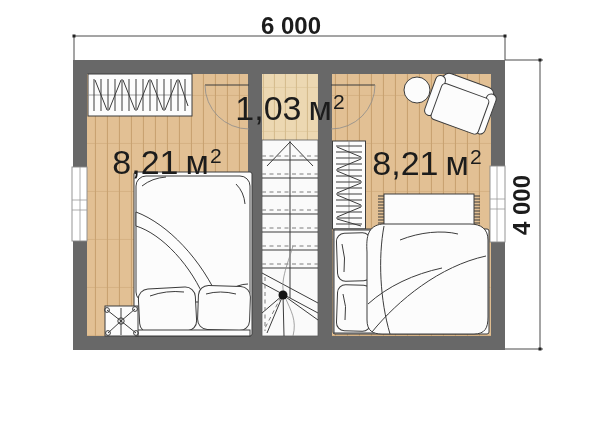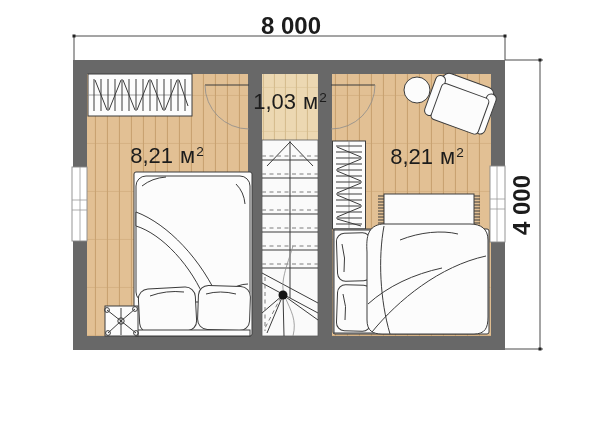--- a/index.html
+++ b/index.html
@@ -23,21 +23,21 @@
   .dim{fill:none;stroke:var(--dim,#4a4a4a);stroke-width:1;}
   .dimdot{fill:#222;}
   .win{fill:#ffffff;stroke:#8a8a8a;stroke-width:.9;}
   .winln{fill:none;stroke:#9a9a9a;stroke-width:.8;}
 
   
   .dim-label{position:absolute;width:200px;text-align:center;font-weight:bold;
     font-size:24px;color:var(--text,#111);}
   .dim-top-label{left:191px;top:12px;}
   .dim-right-label{left:422px;top:191px;transform:rotate(-90deg);}
-  .area-label{position:absolute;width:120px;text-align:center;font-size:22px;
+  .area-label{position:absolute;width:120px;text-align:center;font-size:34px;
     color:var(--text,#1c1c1c);}
   .area-label .unit{margin-left:7px;}
   .area-label sup{font-size:0.62em;vertical-align:baseline;position:relative;top:-0.5em;margin-left:1px;}
   .lbl-left{left:107px;top:143px;}
   .lbl-hall{left:230px;top:89px;}
   .lbl-right{left:367px;top:144px;}
 </style>
 </head>
 <body>
 
@@ -181,21 +181,21 @@
       <g>
         <path class="furn" d="M382,224 C368,226 366,236 367,252 L367,320 C367,331 373,334 382,334 L474,334 C485,334 488,328 488,317 L488,240 C488,229 481,224 470,224 Z"></path>
         <path class="ln" d="M372,332 C398,300 440,266 486,256" stroke-width="0.9"></path>
         <path class="ln" d="M368,304 C388,286 414,274 442,268" stroke-width="0.9"></path>
         <path class="ln" d="M384,226 C378,258 380,300 390,334" stroke-width="0.9"></path>
         <path class="ln" d="M400,240 C420,232 442,230 458,234" stroke-width="0.8"></path>
       </g>
     </g>
   </svg>
 
-  <div class="dim-label dim-top-label">8 000</div>
+  <div class="dim-label dim-top-label">6 000</div>
   <div class="dim-label dim-right-label">4 000</div>
 
   <div class="area-label lbl-left">
     <span>8,21</span><span class="unit">м</span><sup>2</sup>
   </div>
   <div class="area-label lbl-hall">
     <span>1,03</span><span class="unit">м</span><sup>2</sup>
   </div>
   <div class="area-label lbl-right">
     <span>8,21</span><span class="unit">м</span><sup>2</sup>

